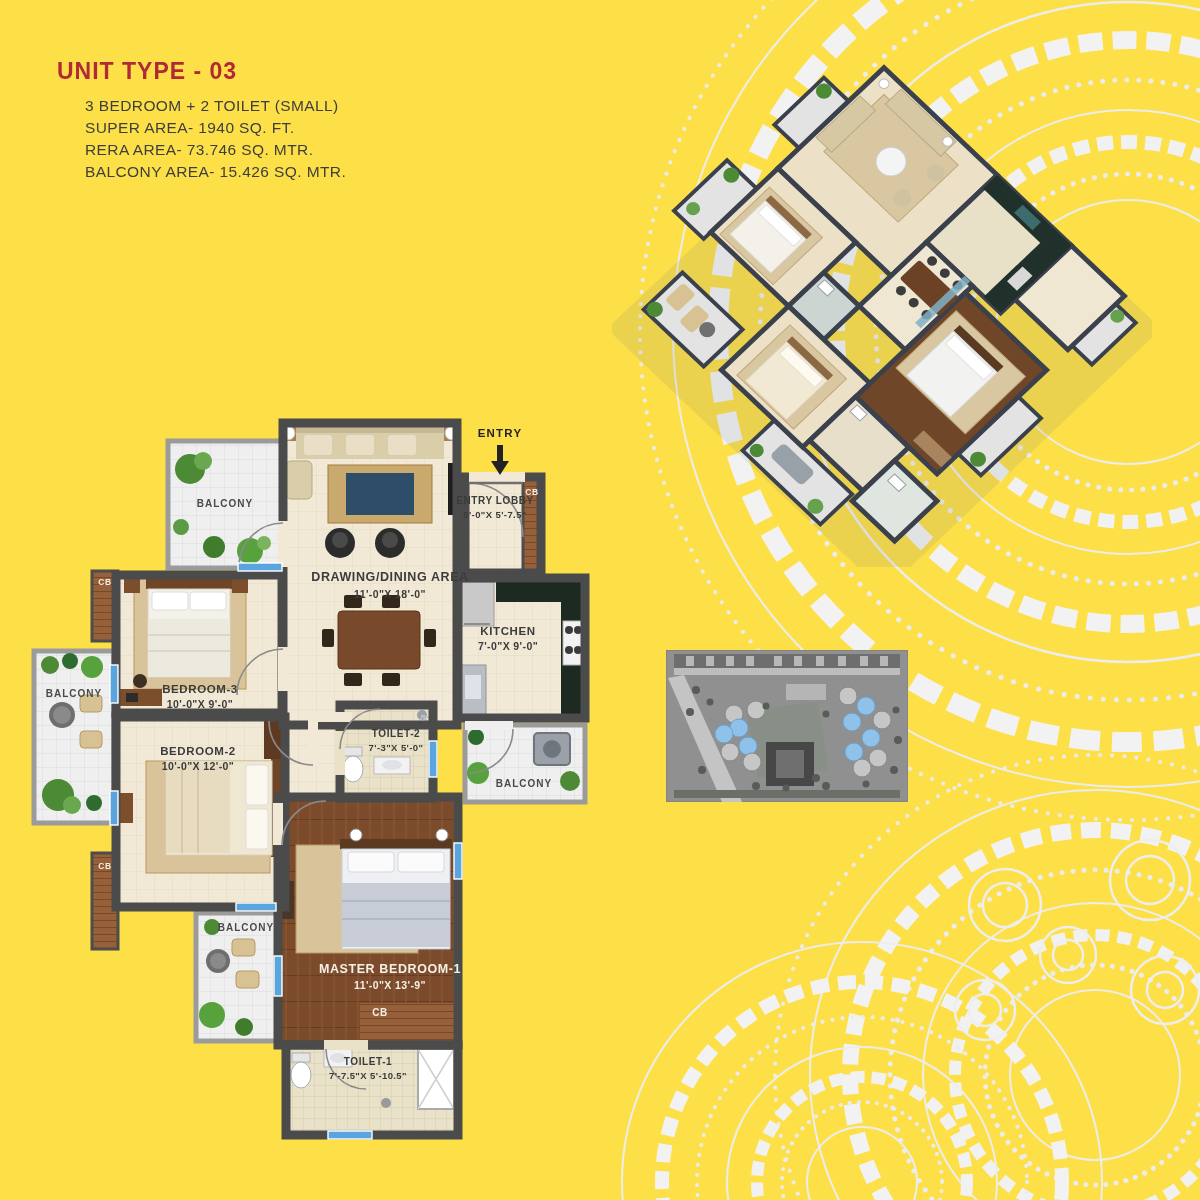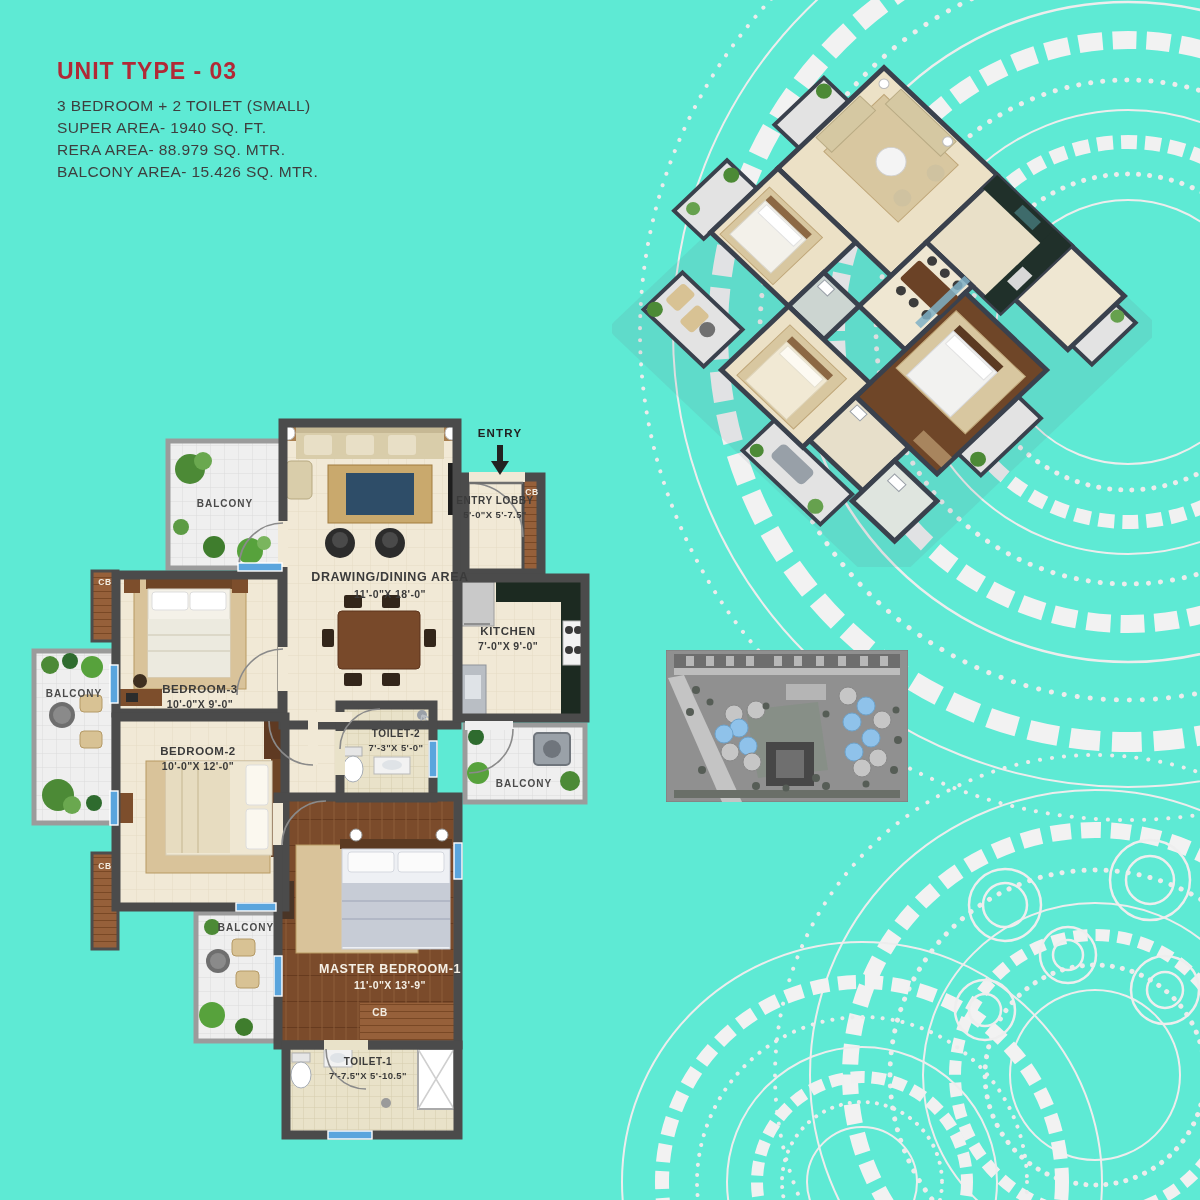--- a/index.html
+++ b/index.html
@@ -1,21 +1,21 @@
 <!DOCTYPE html>
 <html><head>
 <meta charset="utf-8">
 <style>
   html,body{margin:0;padding:0;background:#ffffff;}
-  #page{position:relative;width:1200px;height:1200px;background:#5eead4;overflow:hidden;
+  #page{position:relative;width:1200px;height:1200px;background:#fde047;overflow:hidden;
         font-family:"Liberation Sans",sans-serif;}
   #mandala{position:absolute;left:0;top:0;z-index:0;}
   #header{position:absolute;left:57px;top:58px;z-index:3;}
   #unit-title{font-size:23px;font-weight:bold;color:#b12936;letter-spacing:1px;margin:0 0 10px 0;}
-  .spec{font-size:15.5px;color:#3e3e3e;letter-spacing:0.4px;line-height:22px;font-weight:500;}
+  .spec{font-size:15.5px;color:#3e3e3e;letter-spacing:0.4px;line-height:22px;font-weight:500;margin-left:28px;}
   #plan2d{position:absolute;left:28px;top:403px;z-index:2;}
   #render3d{position:absolute;left:612px;top:52px;z-index:2;}
   #siteplan{position:absolute;left:666px;top:650px;z-index:2;}
   svg text{font-family:"Liberation Sans",sans-serif;}
   .room-label{font-size:11.5px;font-weight:bold;fill:#3b3b3b;letter-spacing:0.6px;}
   .room-dim{font-size:10.5px;font-weight:bold;fill:#3b3b3b;letter-spacing:0.4px;}
   .balcony-label{font-size:10px;font-weight:bold;fill:#4a4a4a;letter-spacing:1px;}
   .cb-label{font-size:8.5px;font-weight:bold;fill:#f3ede2;letter-spacing:0.5px;}
   .entry-label{font-size:11.5px;font-weight:bold;fill:#222;letter-spacing:1.2px;}
 </style>
@@ -74,21 +74,21 @@
         <circle cx="1165" cy="990" r="34"></circle>
           <circle cx="1165" cy="990" r="18"></circle>
       </g>
     </g>
   </svg>
 
   <div id="header">
     <div id="unit-title">UNIT TYPE - 03</div>
     <div class="spec">3 BEDROOM + 2 TOILET (SMALL)</div>
     <div class="spec">SUPER AREA- 1940 SQ. FT.</div>
-    <div class="spec">RERA AREA- 88.979 SQ. MTR.</div>
+    <div class="spec">RERA AREA- 73.746 SQ. MTR.</div>
     <div class="spec">BALCONY AREA- 15.426 SQ. MTR.</div>
   </div>
 
   <svg id="plan2d" width="575" height="745" viewBox="0 0 575 745">
     <defs>
       <pattern id="tile" width="14" height="14" patternUnits="userSpaceOnUse">
         <rect width="14" height="14" fill="#efefef"></rect>
         <path d="M14 0H0V14" fill="none" stroke="#dcdcdc" stroke-width="1"></path>
       </pattern>
       <pattern id="cream" width="18" height="18" patternUnits="userSpaceOnUse">

